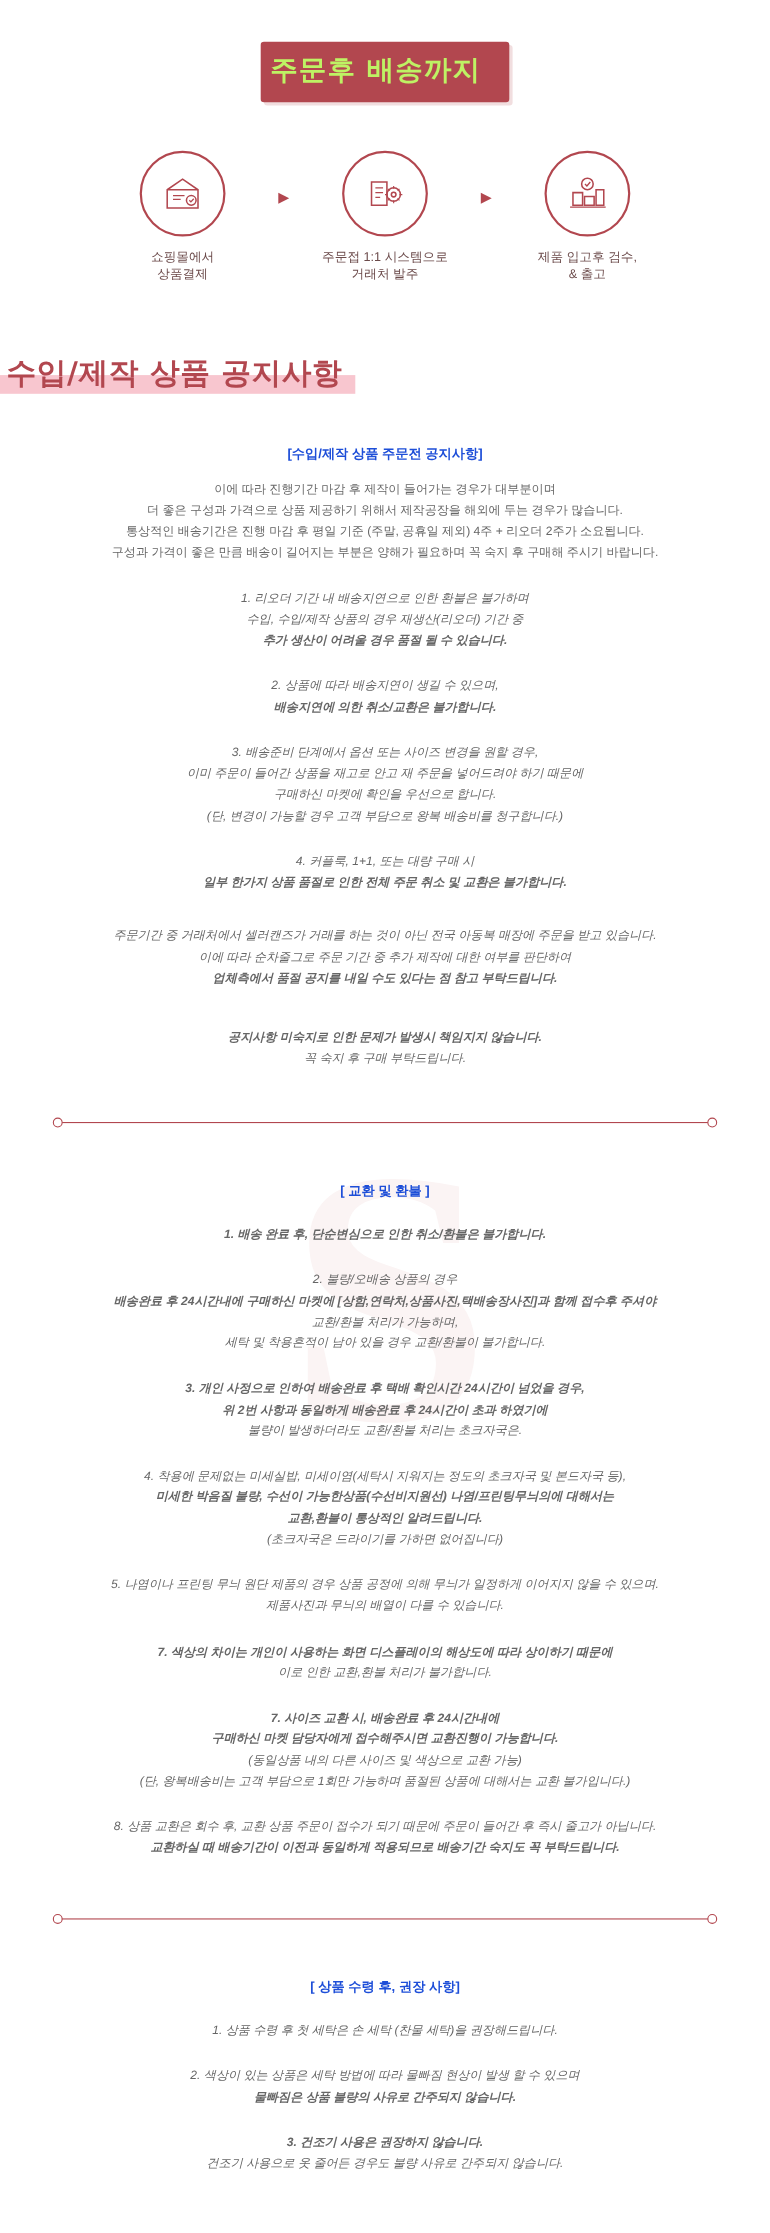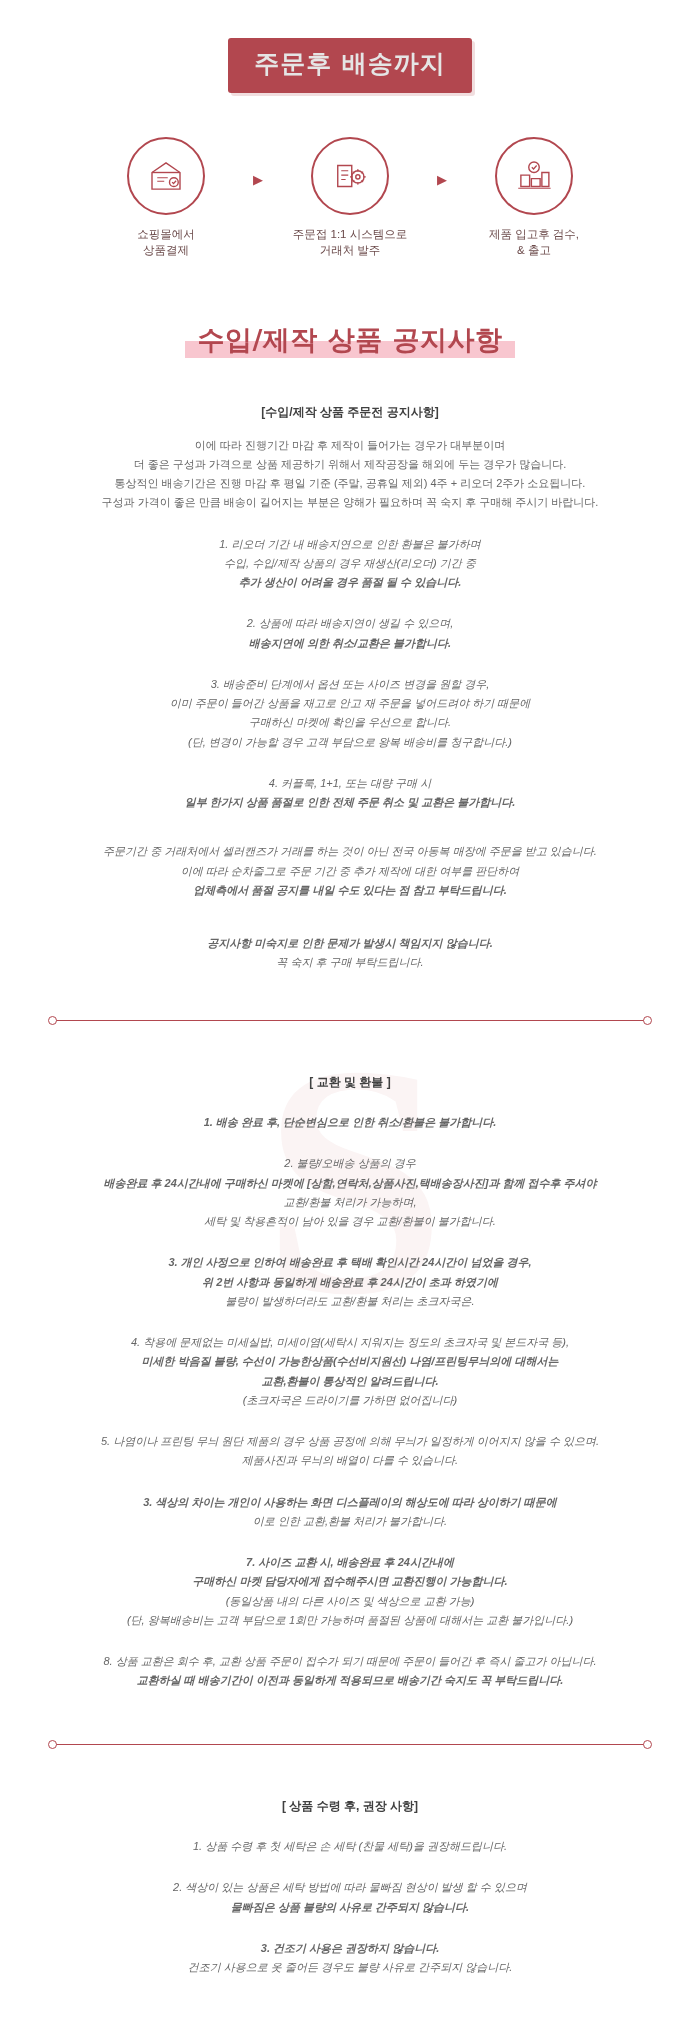--- a/index.html
+++ b/index.html
@@ -42,25 +42,25 @@
   .content { position: relative; z-index: 2; }
 
   
   .banner-wrap {
     text-align: center;
     padding-top: 38px;
   }
   .banner {
     display: inline-block;
     background: #b2474f;
-    color: #e5e5e5;
+    color: #bef264;
     font-size: 25px;
     font-weight: bold;
     letter-spacing: 1px;
-    padding: 7px 26px 9px 26px;
+    padding: 7px 26px 9px 9px;
     border-radius: 3px;
     font-family: "DejaVu Sans", sans-serif;
     box-shadow: 3px 3px 0 rgba(178,71,79,0.18);
   }
 
   
   .steps {
     margin-top: 44px;
     display: flex;
     align-items: flex-start;
@@ -94,21 +94,20 @@
     width: 34px;
     text-align: center;
     padding-top: 33px;
     color: #b2474f;
     font-size: 13px;
   }
 
   
   .pink-title-wrap {
     margin-top: 60px;
-    text-align: center;
   }
   .pink-title {
     display: inline-block;
     position: relative;
     font-size: 27px;
     font-weight: bold;
     color: #b2474f;
     font-family: "DejaVu Sans", sans-serif;
     padding: 0 6px;
     letter-spacing: 0.5px;
@@ -125,21 +124,21 @@
   }
 
   
   .section {
     text-align: center;
     padding: 0 55px;
   }
   .sec-head {
     font-size: 12px;
     font-weight: bold;
-    color: #404040;
+    color: #1d4ed8;
     margin-top: 42px;
     margin-bottom: 14px;
   }
   p.para {
     margin: 0 0 0 0;
     font-size: 11px;
     color: #666;
     line-height: 1.75;
   }
   .redb { color: #d3333c; font-weight: bold; }
@@ -315,21 +314,21 @@
         <p class="para redb">교환,환불이 통상적인 알려드립니다.</p>
         <p class="para">(초크자국은 드라이기를 가하면 없어집니다)</p>
       </div>
 
       <div class="block">
         <p class="para">5. 나염이나 프린팅 무늬 원단 제품의 경우 상품 공정에 의해 무늬가 일정하게 이어지지 않을 수 있으며.</p>
         <p class="para">제품사진과 무늬의 배열이 다를 수 있습니다.</p>
       </div>
 
       <div class="block">
-        <p class="para redb">3. 색상의 차이는 개인이 사용하는 화면 디스플레이의 해상도에 따라 상이하기 때문에</p>
+        <p class="para redb">7. 색상의 차이는 개인이 사용하는 화면 디스플레이의 해상도에 따라 상이하기 때문에</p>
         <p class="para">이로 인한 교환,환불 처리가 불가합니다.</p>
       </div>
 
       <div class="block">
         <p class="para redb">7. 사이즈 교환 시, 배송완료 후 24시간내에</p>
         <p class="para redb">구매하신 마켓 담당자에게 접수해주시면 교환진행이 가능합니다.</p>
         <p class="para">(동일상품 내의 다른 사이즈 및 색상으로 교환 가능)</p>
         <p class="para">(단, 왕복배송비는 고객 부담으로 1회만 가능하며 품절된 상품에 대해서는 교환 불가입니다.)</p>
       </div>
 

